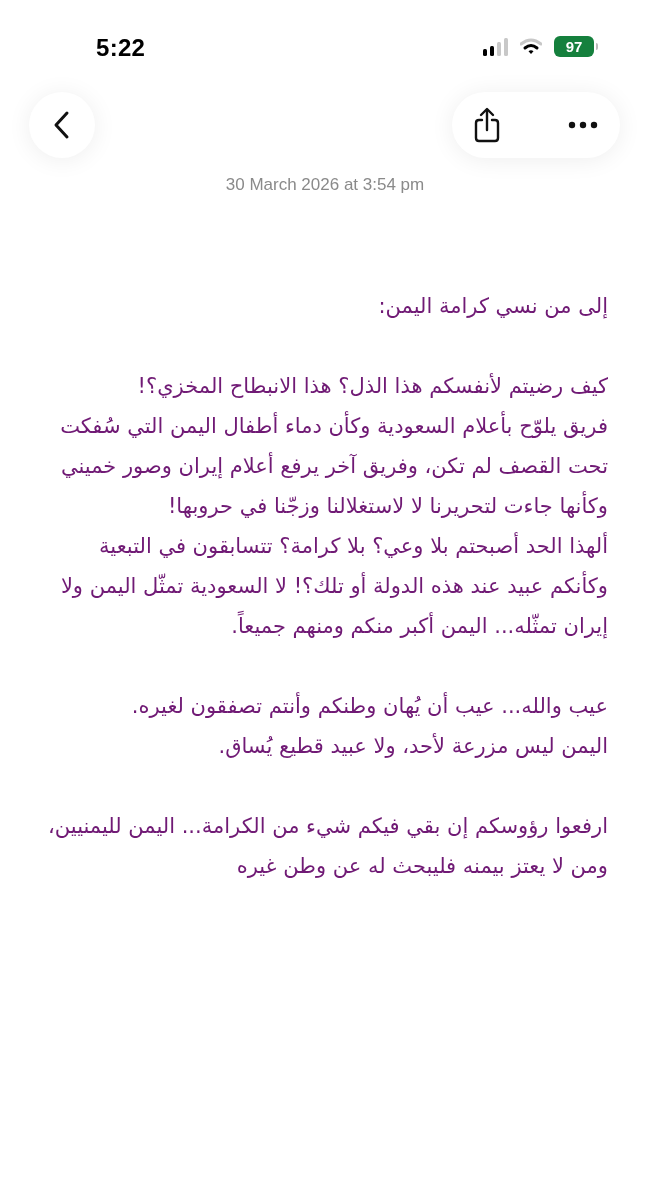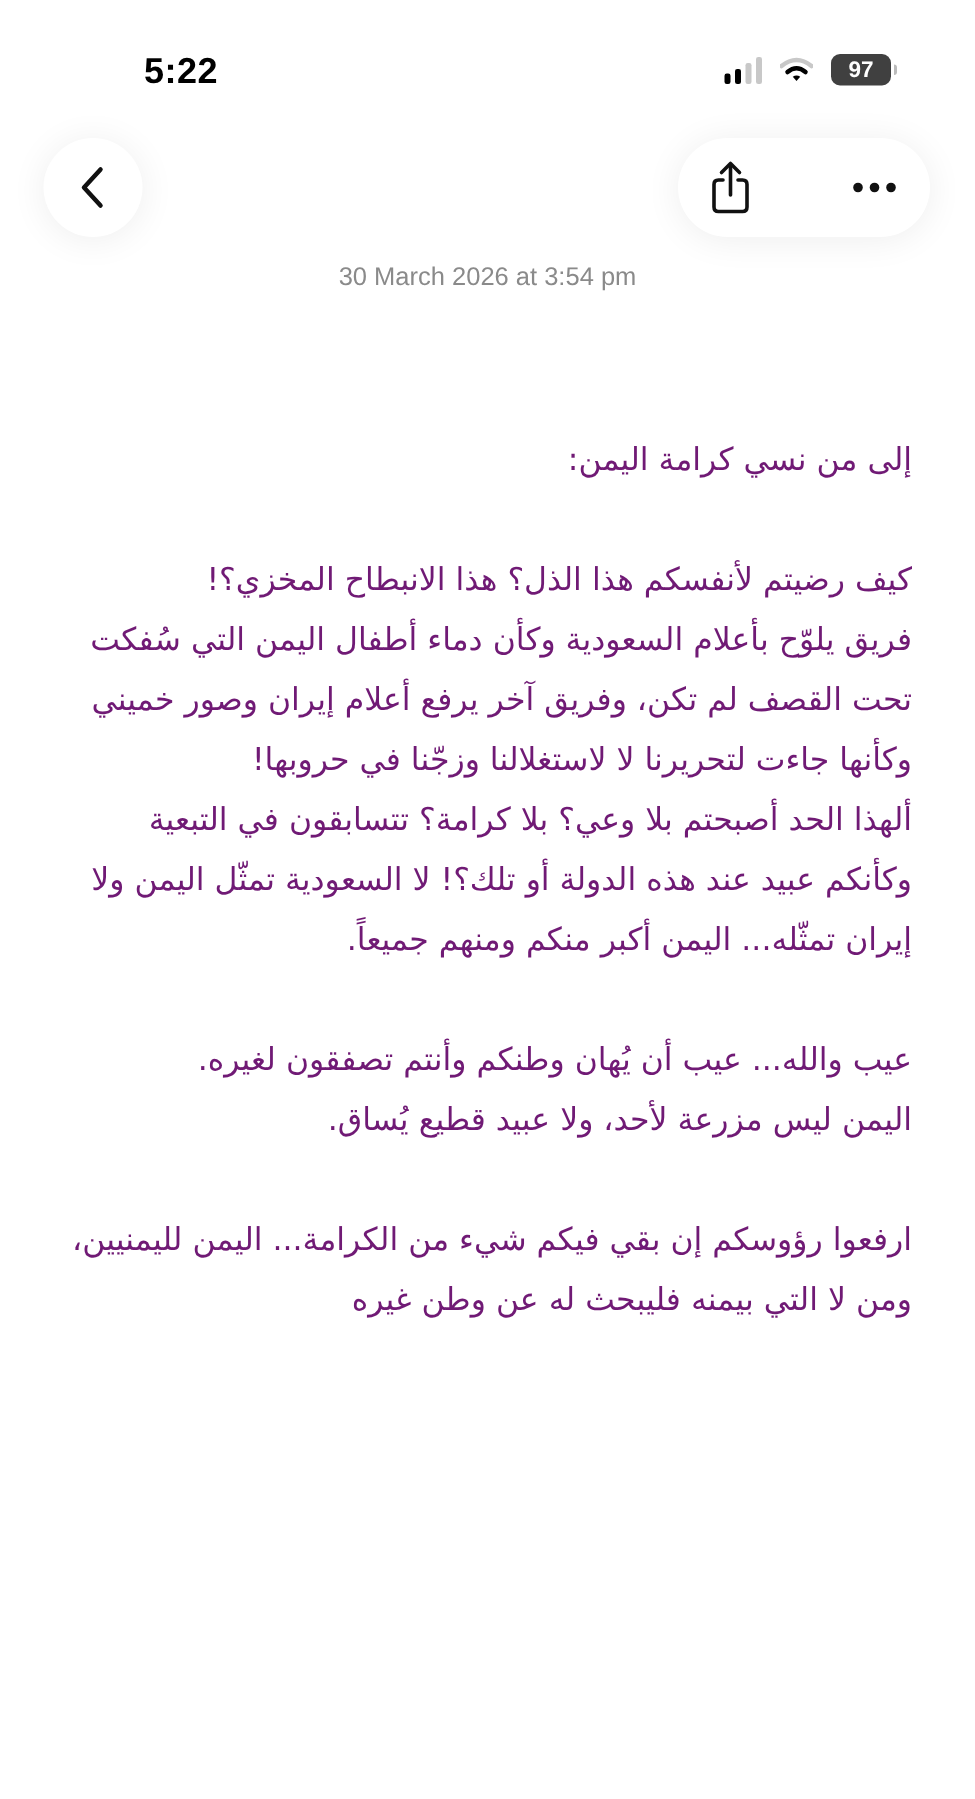--- a/index.html
+++ b/index.html
@@ -15,21 +15,21 @@
       position: absolute; left: 96px; top: 34px;
       font-family: Liberation Sans, sans-serif; font-weight: 700; font-size: 24px; color: #000;
       letter-spacing: 0.3px;
     }
     .status-icons { position: absolute; right: 56px; top: 36px; display: flex; align-items: center; gap: 12px; }
     .signal { display: flex; align-items: flex-end; gap: 3px; height: 18px; }
     .signal span { width: 4px; border-radius: 1.5px; background: #000; display: block; }
     .signal span.off { background: #c8c8c8; }
     .battery {
       position: relative; display: flex; align-items: center; justify-content: center;
-      width: 40px; height: 21px; background: #404040; border-radius: 6px;
+      width: 40px; height: 21px; background: #15803d; border-radius: 6px;
       color: #fff; font-family: "Liberation Sans", sans-serif; font-weight: 700; font-size: 15px;
     }
     .battery::after {
       content: ""; position: absolute; right: -4px; top: 7px; width: 2px; height: 7px;
       background: #bbb; border-radius: 0 2px 2px 0;
     }
 
     
     .nav-back {
       position: absolute; left: 29px; top: 92px; width: 66px; height: 66px;
@@ -112,16 +112,16 @@
   <div class="note">
     <p>إلى من نسي كرامة اليمن:</p>
     <div class="gap"></div>
     <p>كيف رضيتم لأنفسكم هذا الذل؟ هذا الانبطاح المخزي؟!
 فريق يلوّح بأعلام السعودية وكأن دماء أطفال اليمن التي سُفكت تحت القصف لم تكن، وفريق آخر يرفع أعلام إيران وصور خميني وكأنها جاءت لتحريرنا لا لاستغلالنا وزجّنا في حروبها!
 ألهذا الحد أصبحتم بلا وعي؟ بلا كرامة؟ تتسابقون في التبعية وكأنكم عبيد عند هذه الدولة أو تلك؟! لا السعودية تمثّل اليمن ولا إيران تمثّله... اليمن أكبر منكم ومنهم جميعاً.</p>
     <div class="gap"></div>
     <p>عيب والله... عيب أن يُهان وطنكم وأنتم تصفقون لغيره.
 اليمن ليس مزرعة لأحد، ولا عبيد قطيع يُساق.</p>
     <div class="gap"></div>
-    <p>ارفعوا رؤوسكم إن بقي فيكم شيء من الكرامة... اليمن لليمنيين، ومن لا التي بيمنه فليبحث له عن وطن غيره</p>
+    <p>ارفعوا رؤوسكم إن بقي فيكم شيء من الكرامة... اليمن لليمنيين، ومن لا يعتز بيمنه فليبحث له عن وطن غيره</p>
   </div>
 
 </div>
 
 </body></html>

